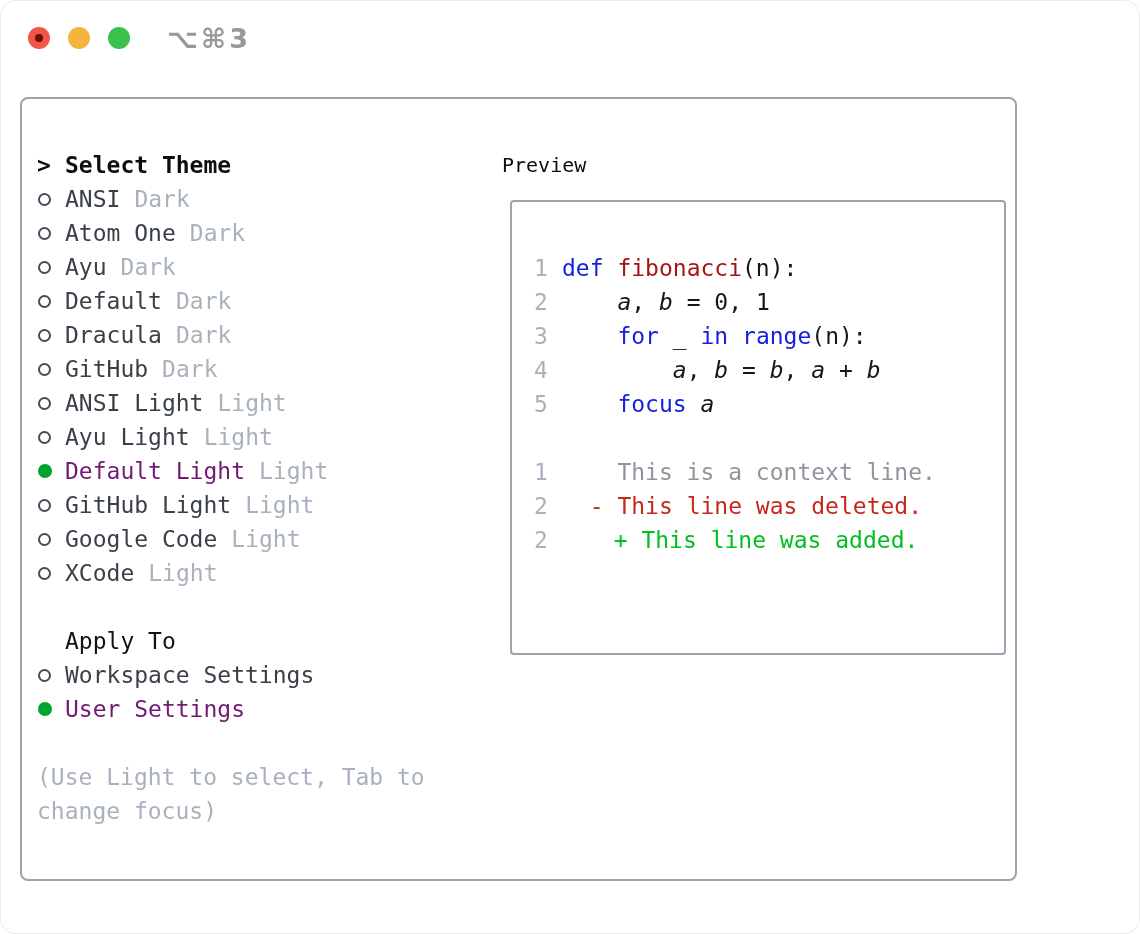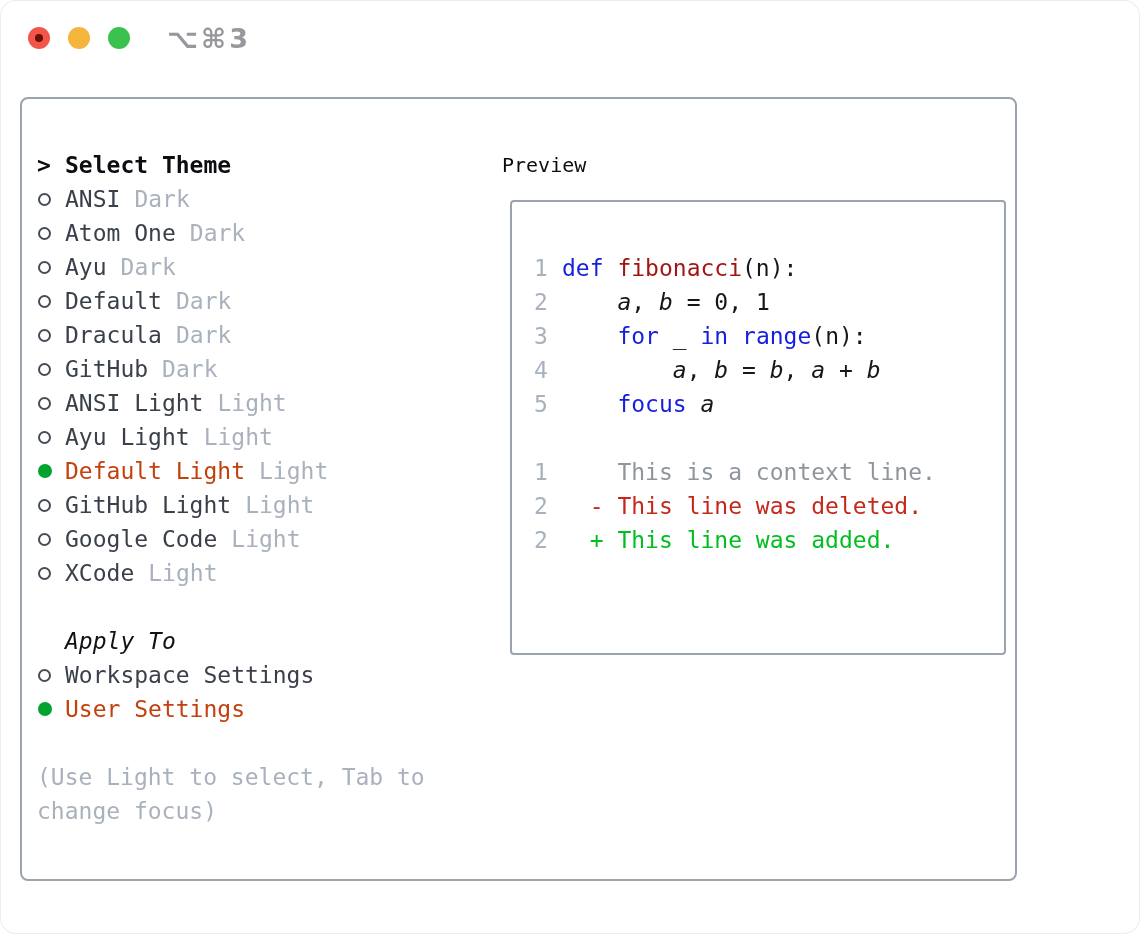--- a/index.html
+++ b/index.html
@@ -42,23 +42,23 @@
   .row.blank{height:34px;}
   .marker{width:28px;flex:0 0 28px;display:flex;align-items:center;}
   .prompt{font-weight:bold;color:#0c0d10;}
   .radio{
     width:13px;height:13px;margin-left:1px;border:2px solid #454c57;
     border-radius:50%;box-sizing:border-box;
   }
   .radio.filled{width:14px;height:14px;border:none;background:#00a32e;}
   .name{color:#3a404a;white-space:pre;}
   .hdr{font-weight:bold;color:#0c0d10;}
-  .subhdr{color:#101216;font-style:italic;}
+  .subhdr{color:#101216;}
   .tag{color:#a9b1bd;margin-left:14px;}
-  .row.selected .name{color:#c2410c;}
+  .row.selected .name{color:#701a75;}
   .help-line{height:34px;line-height:34px;color:#a9b1bd;white-space:pre;}
   
   .preview-title{
     position:absolute;left:480px;top:49px;height:34px;line-height:34px;
     font-size:20px;font-weight:normal;color:#0c0d10;
   }
   .preview-box{
     position:absolute;left:488px;top:101px;width:470px;height:402px;
     border:2px solid #9aa3ae;border-radius:4px;
     padding:49px 0 0 22px;box-sizing:content-box;overflow:hidden;
@@ -66,21 +66,21 @@
   }
   .pline{height:34px;line-height:34px;}
   .pline span{white-space:pre;}
   .lno{display:inline-block;width:14px;margin-right:14px;color:#a9b1bd;}
   .kw{color:#1721dd;}
   .fn{color:#a31515;}
   .plain{color:#15171b;}
   .var{color:#15171b;font-style:italic;}
   .ctx{color:#8f959c;}
   .del{color:#c5281c;}
-  .add{color:#00bf1f;}
+  .add{color:#00bf1f;margin-left:24px;}
 </style>
 </head>
 <body>
 
 <div class="screen">
 
   <div class="traffic">
     <div class="light red">
         <div class="dot"></div>
       </div>

